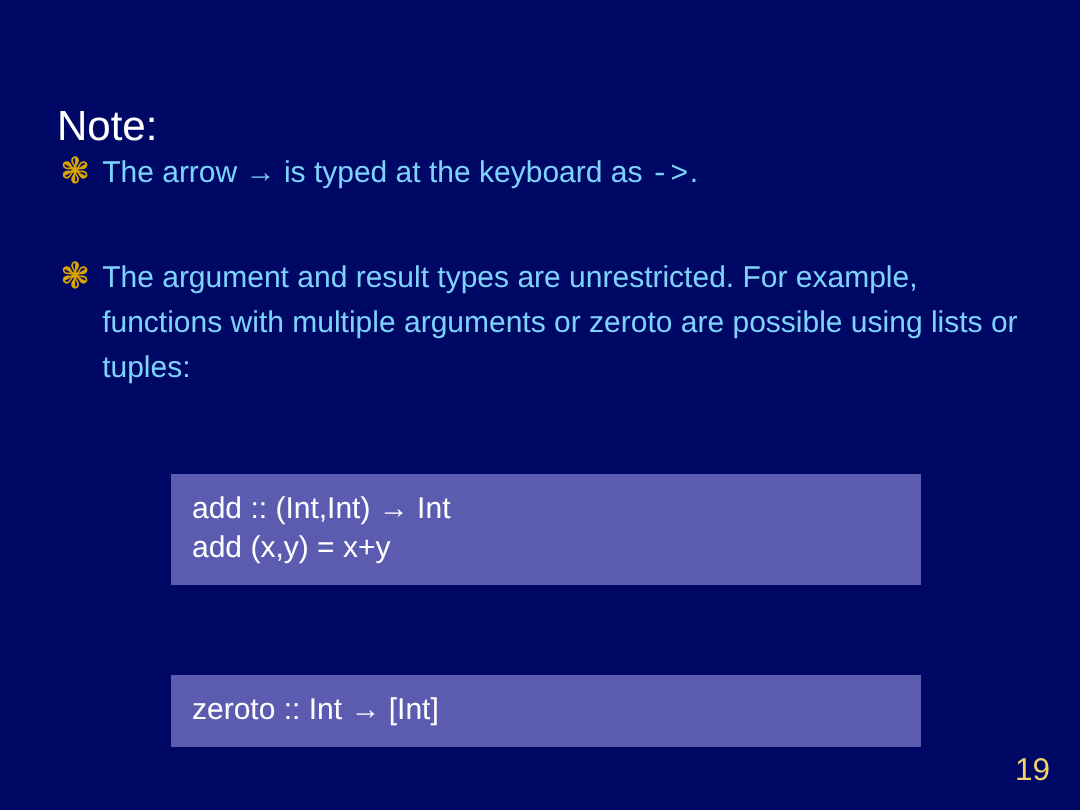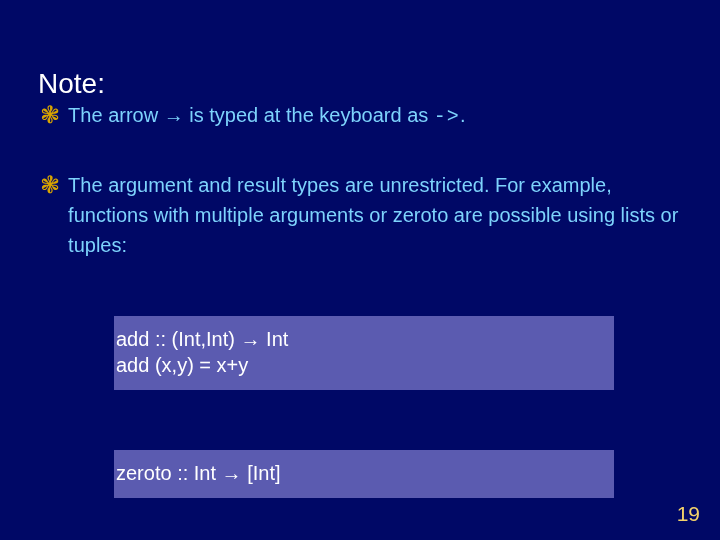--- a/index.html
+++ b/index.html
@@ -56,21 +56,21 @@
     letter-spacing: 1px;
   }
   .codebox {
     position: absolute;
     left: 114px;
     width: 500px;
     background: #5b5bb0;
     color: #fff;
     font-size: 20px;
     line-height: 26px;
-    padding: 10px 14px 12px 2px;
+    padding: 10px 14px 12px 14px;
     box-sizing: border-box;
   }
   .codebox .arrow-sym {
     font-family: "Segoe UI Symbol", "Arial Unicode MS", sans-serif;
   }
   #codebox1 { top: 316px; }
   #codebox2 { top: 418px; margin-top: 32px; }
   .pagenum {
     position: absolute;
     right: 20px;

